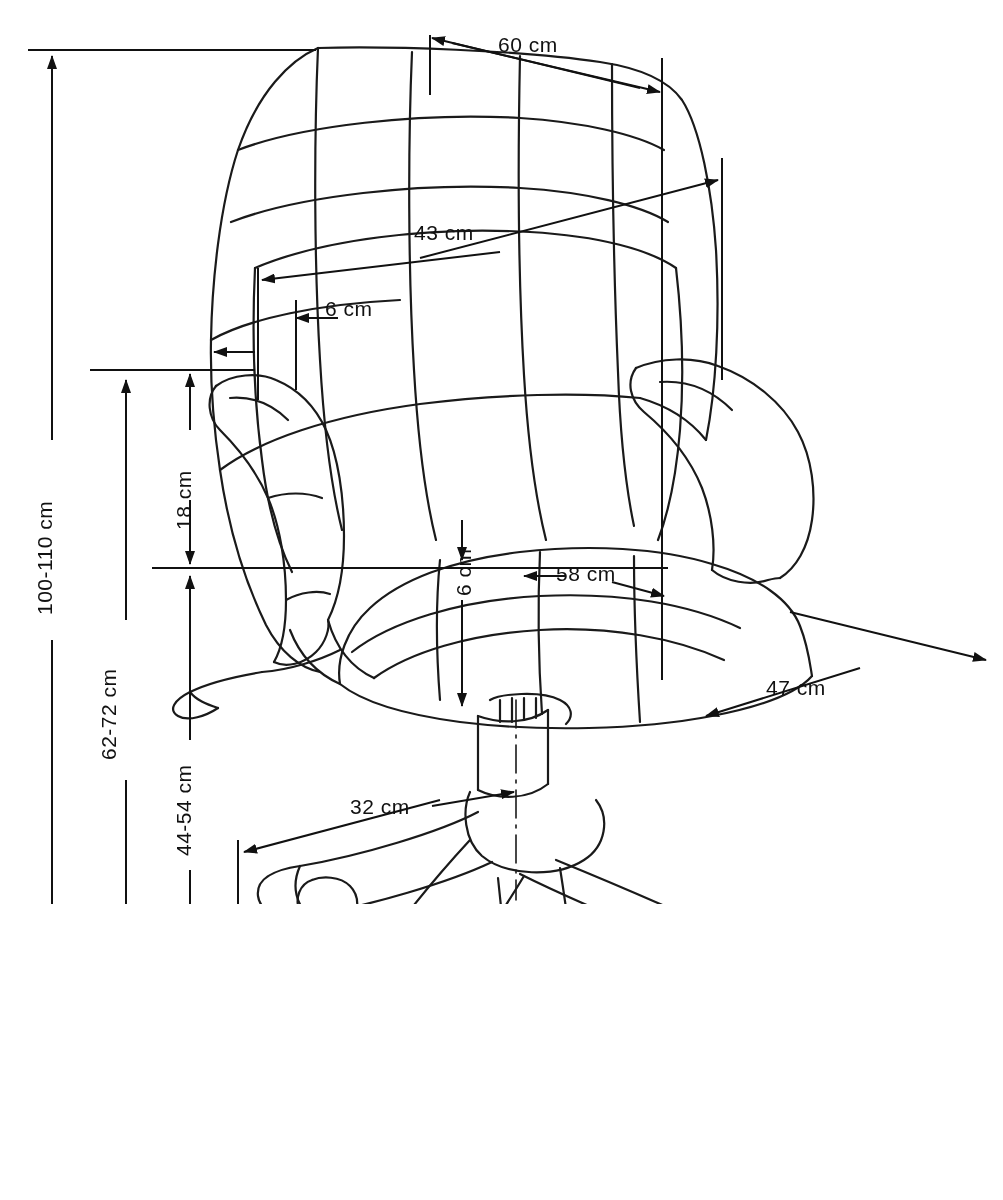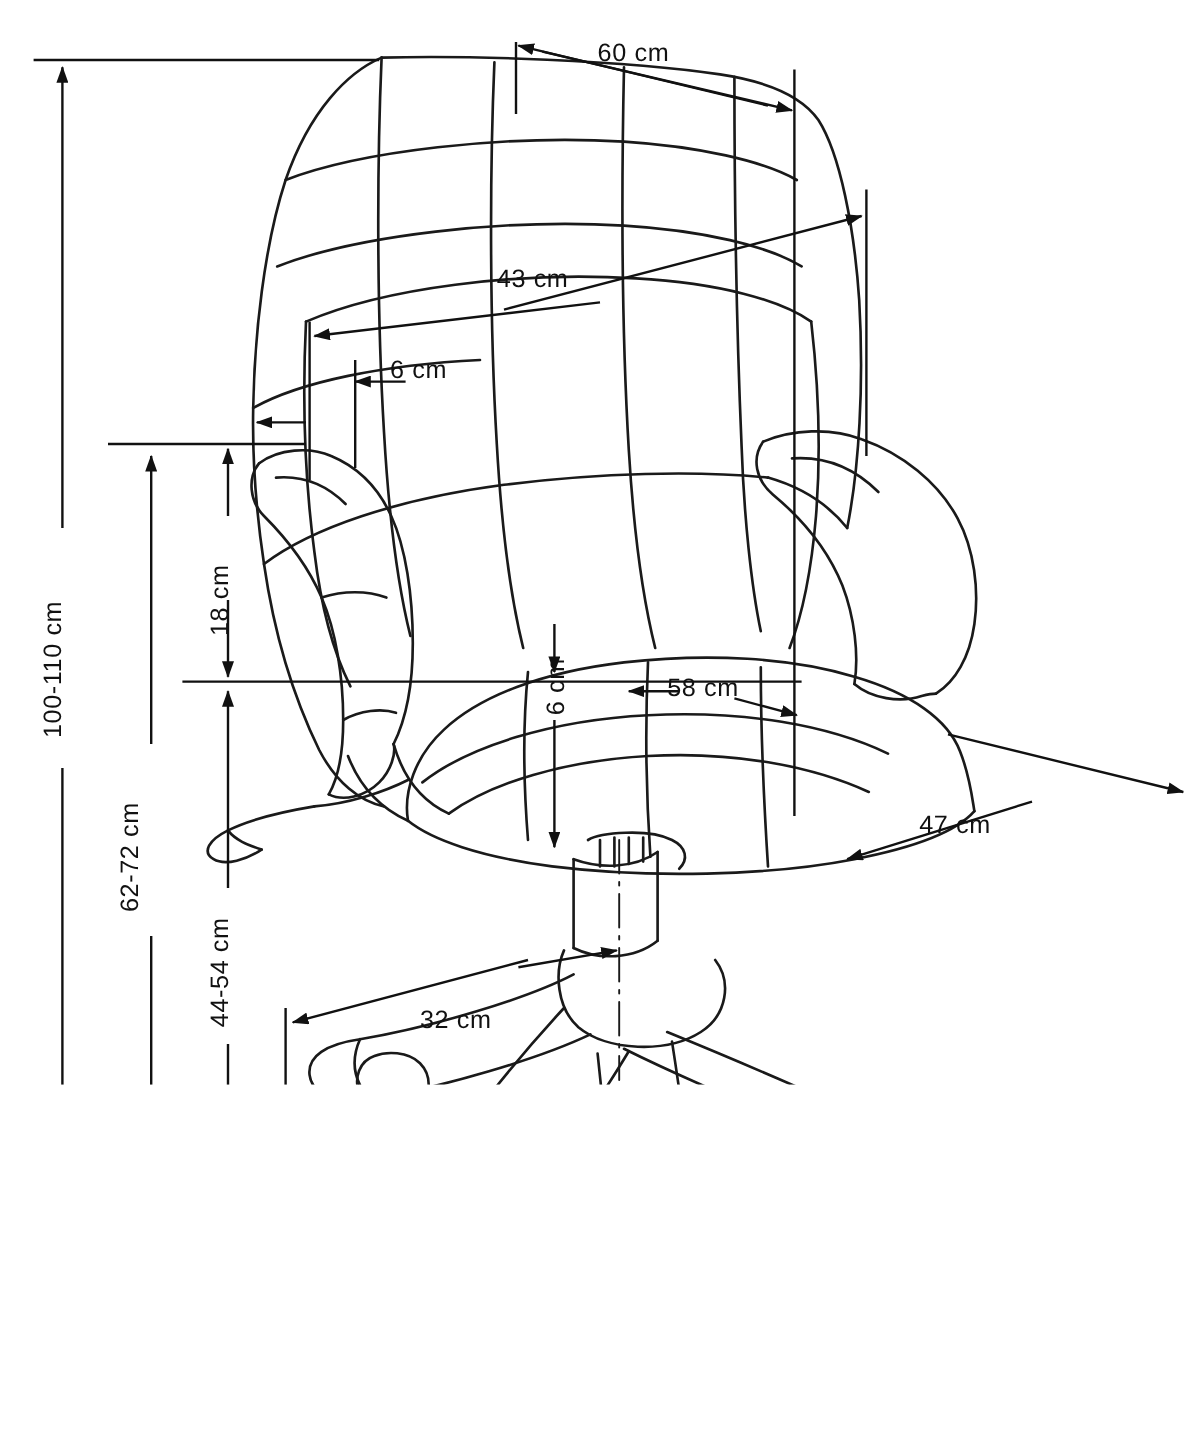--- a/index.html
+++ b/index.html
@@ -208,21 +208,21 @@
   <div class="dim-label" style="left:325px; top:297px;">6 cm</div>
 
   <div class="dim-label rot" style="left:172px; top:530px; transform: rotate(-90deg);">18 cm</div>
 
   <div class="dim-label rot" style="left:452px; top:596px; transform: rotate(-90deg);">6 cm</div>
 
   <div class="dim-label" style="left:556px; top:562px;">58 cm</div>
 
   <div class="dim-label" style="left:766px; top:637px;margin-top:39px;">47 cm</div>
 
-  <div class="dim-label" style="left:350px; top:839px;">32 cm</div>
+  <div class="dim-label" style="left:350px; top:795px;">32 cm</div>
 
   <div class="dim-label rot" style="left:33px; top:615px; transform: rotate(-90deg);">100-110 cm</div>
 
   <div class="dim-label rot" style="left:97px; top:760px; transform: rotate(-90deg);">62-72 cm</div>
 
   <div class="dim-label rot" style="left:172px; top:856px; transform: rotate(-90deg);">44-54 cm</div>
 
 </div>
 
 </body></html>

